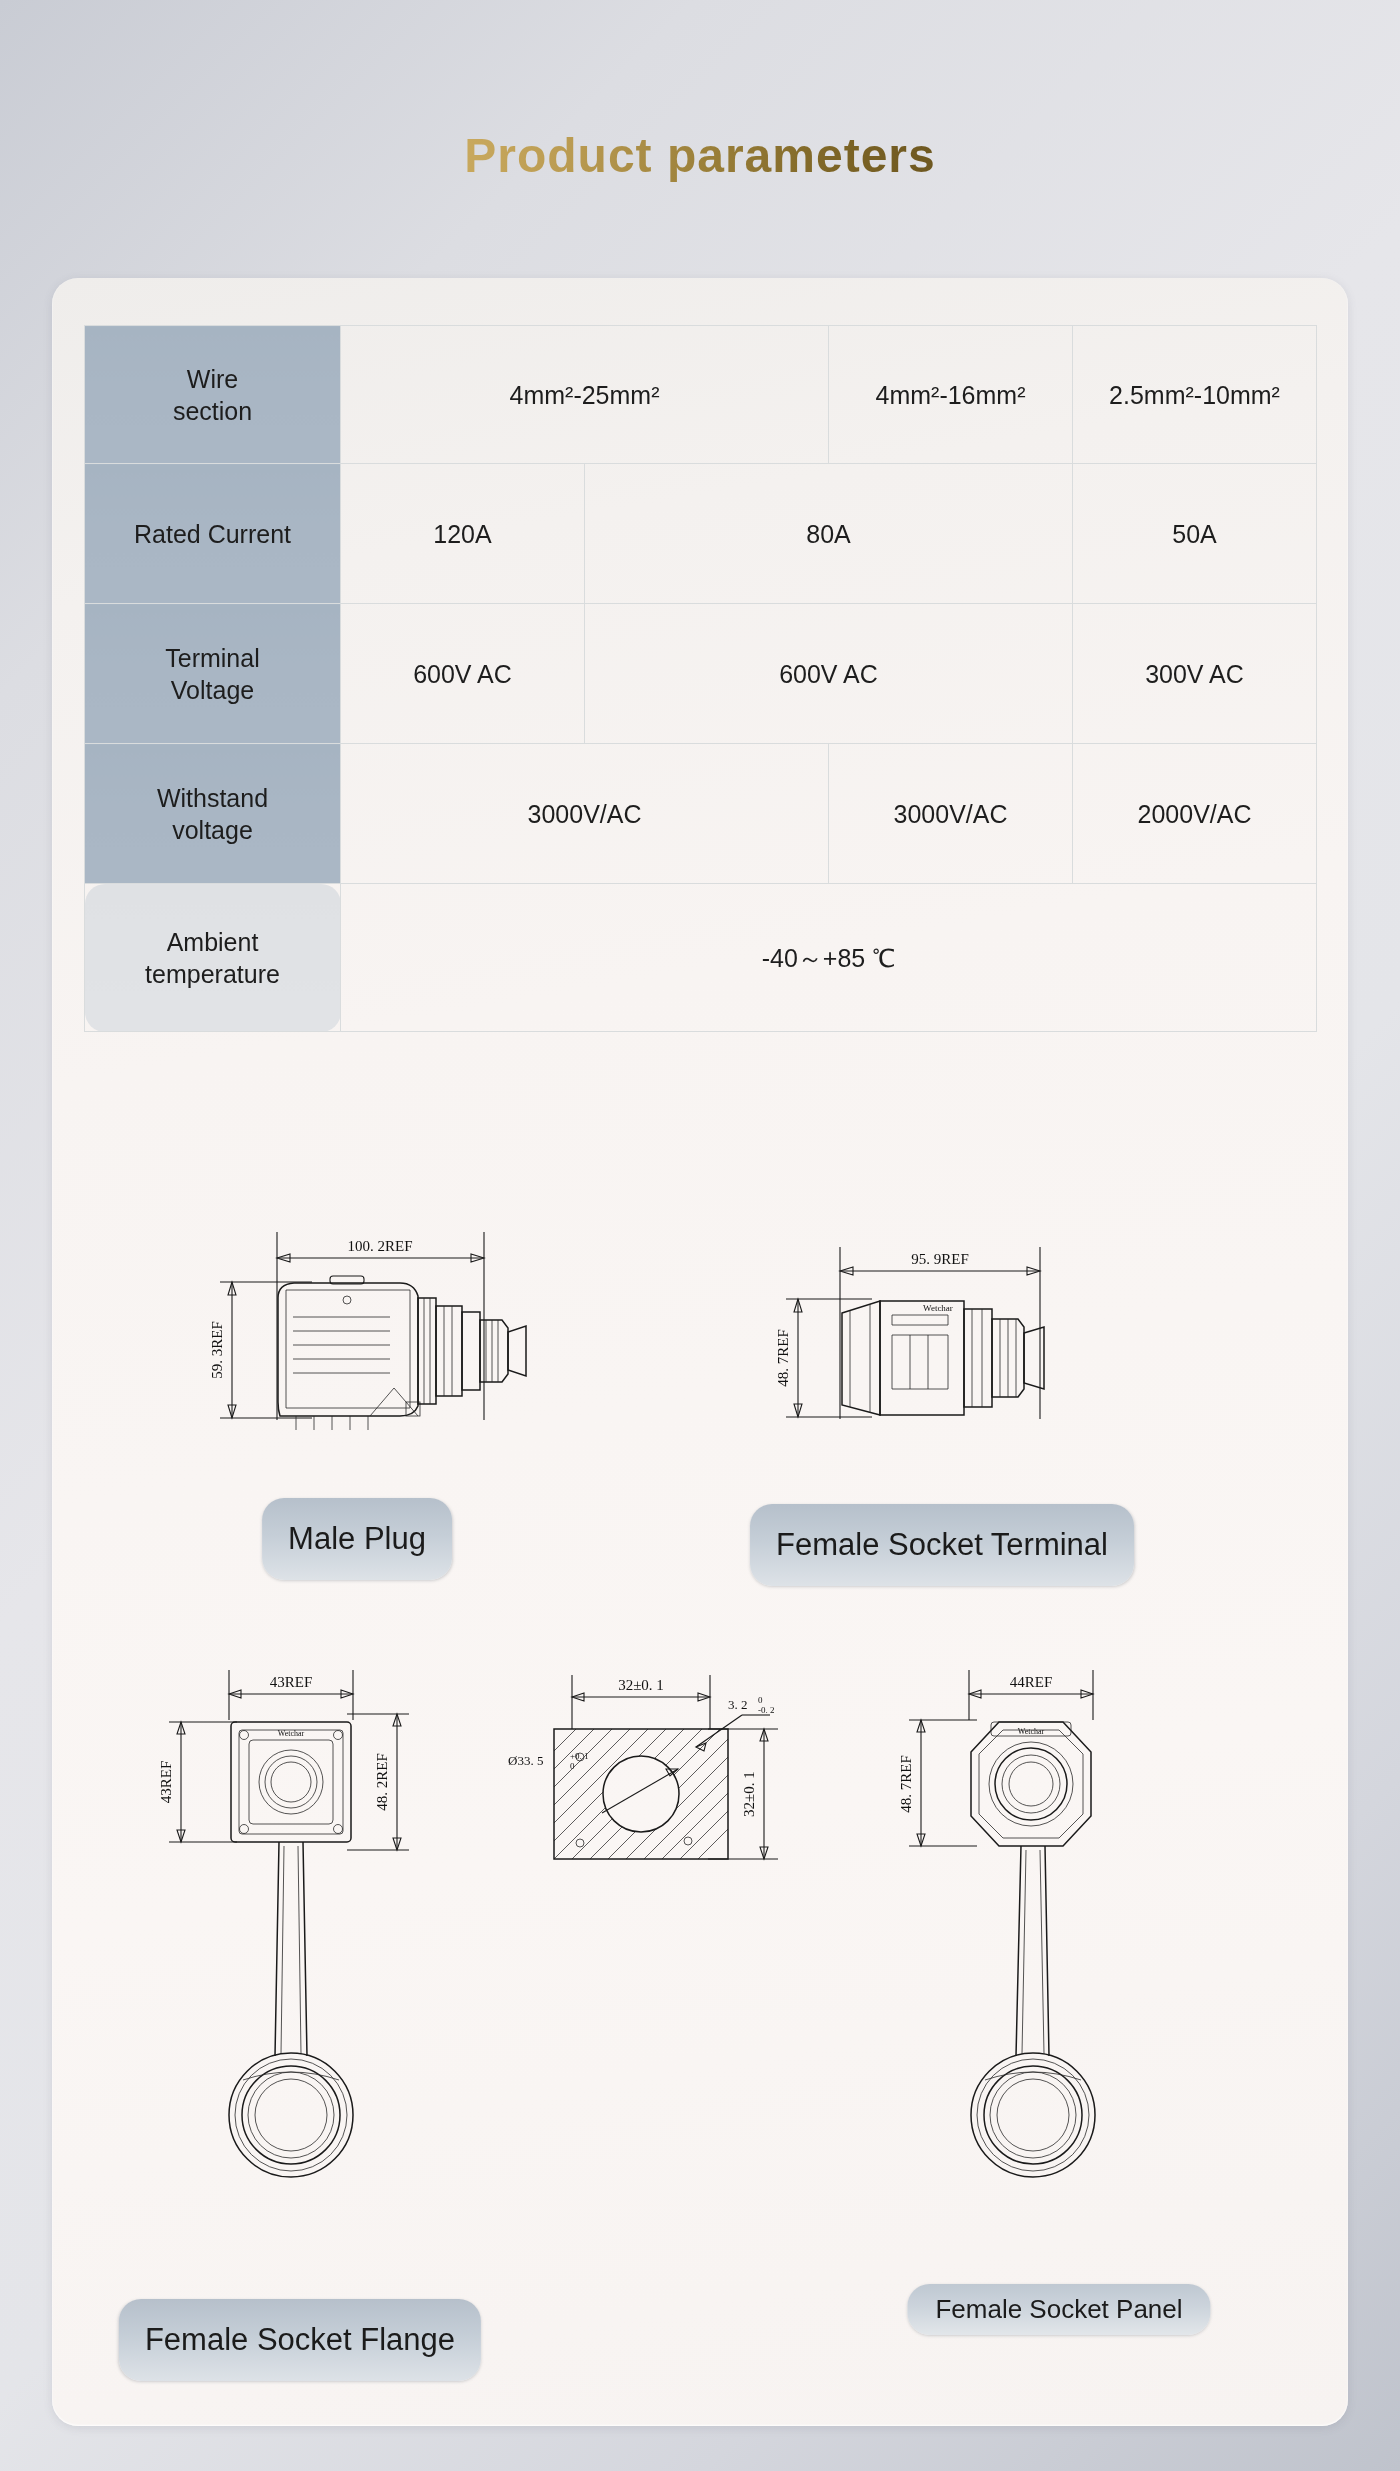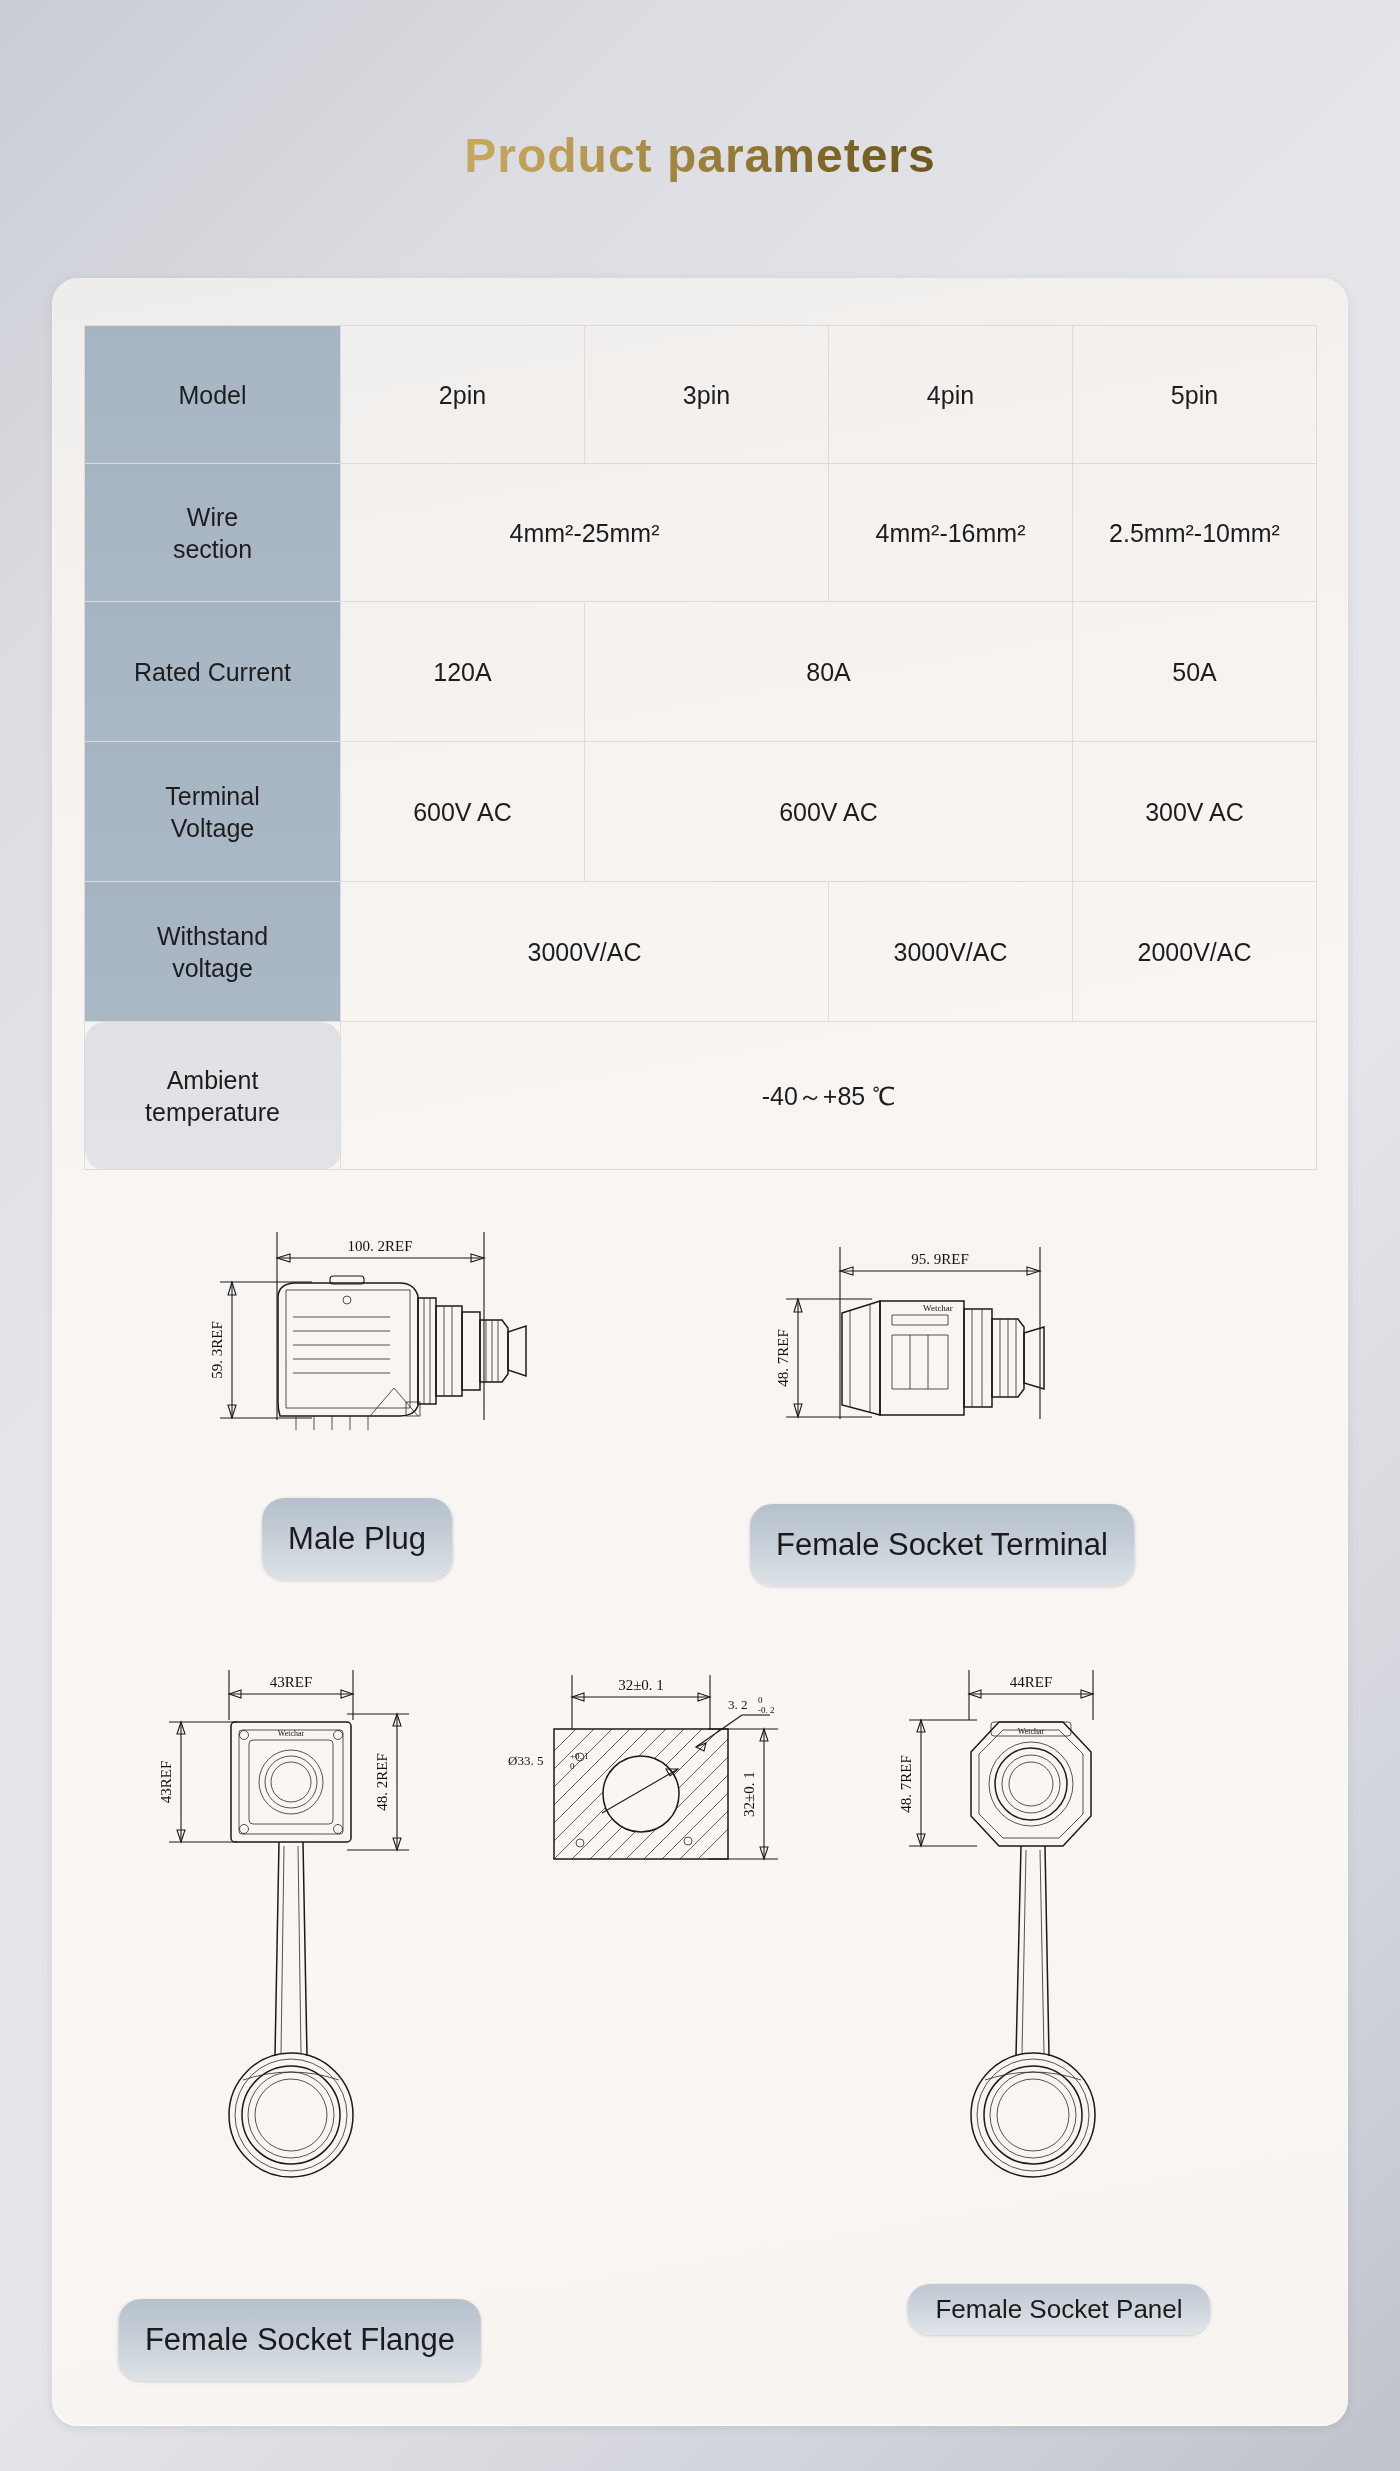--- a/index.html
+++ b/index.html
@@ -124,27 +124,20 @@
 <body>
 
 <div class="title-wrap">
   <span class="page-title">Product parameters</span>
 </div>
 
 <div class="card"></div>
 
 <table class="spec-table">
   <tbody>
-    <tr class="r-head">
-      <td class="lbl">Model</td>
-      <td class="val">2pin</td>
-      <td class="val">3pin</td>
-      <td class="val">4pin</td>
-      <td class="val">5pin</td>
-    </tr>
     <tr class="r-2">
       <td class="lbl">
         <span>Wire</span><br>
         <span>section</span>
       </td>
       <td class="val" colspan="2">4mm²-25mm²</td>
       <td class="val">4mm²-16mm²</td>
       <td class="val">2.5mm²-10mm²</td>
     </tr>
     <tr class="r-3">

